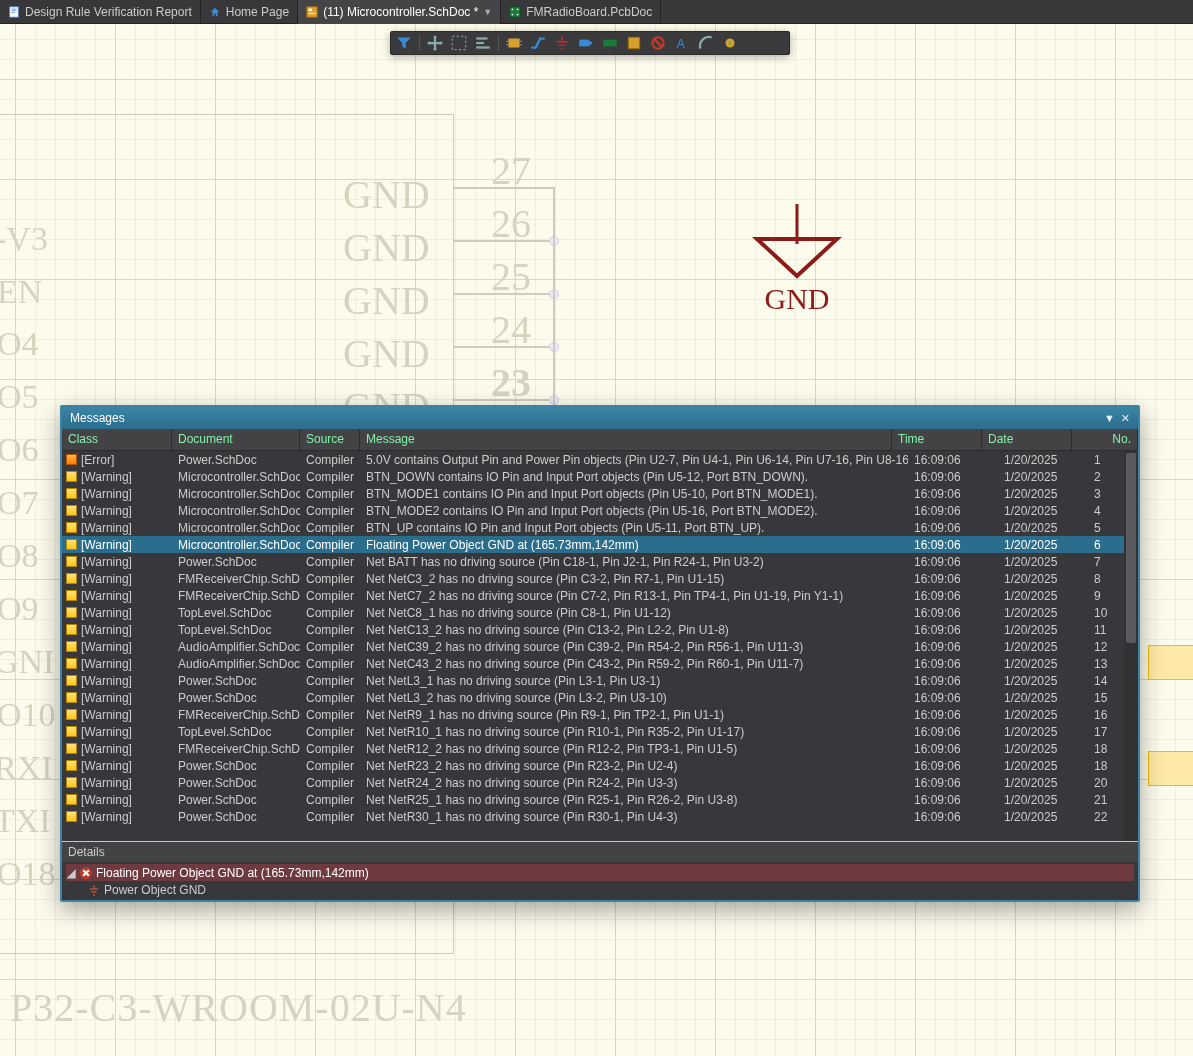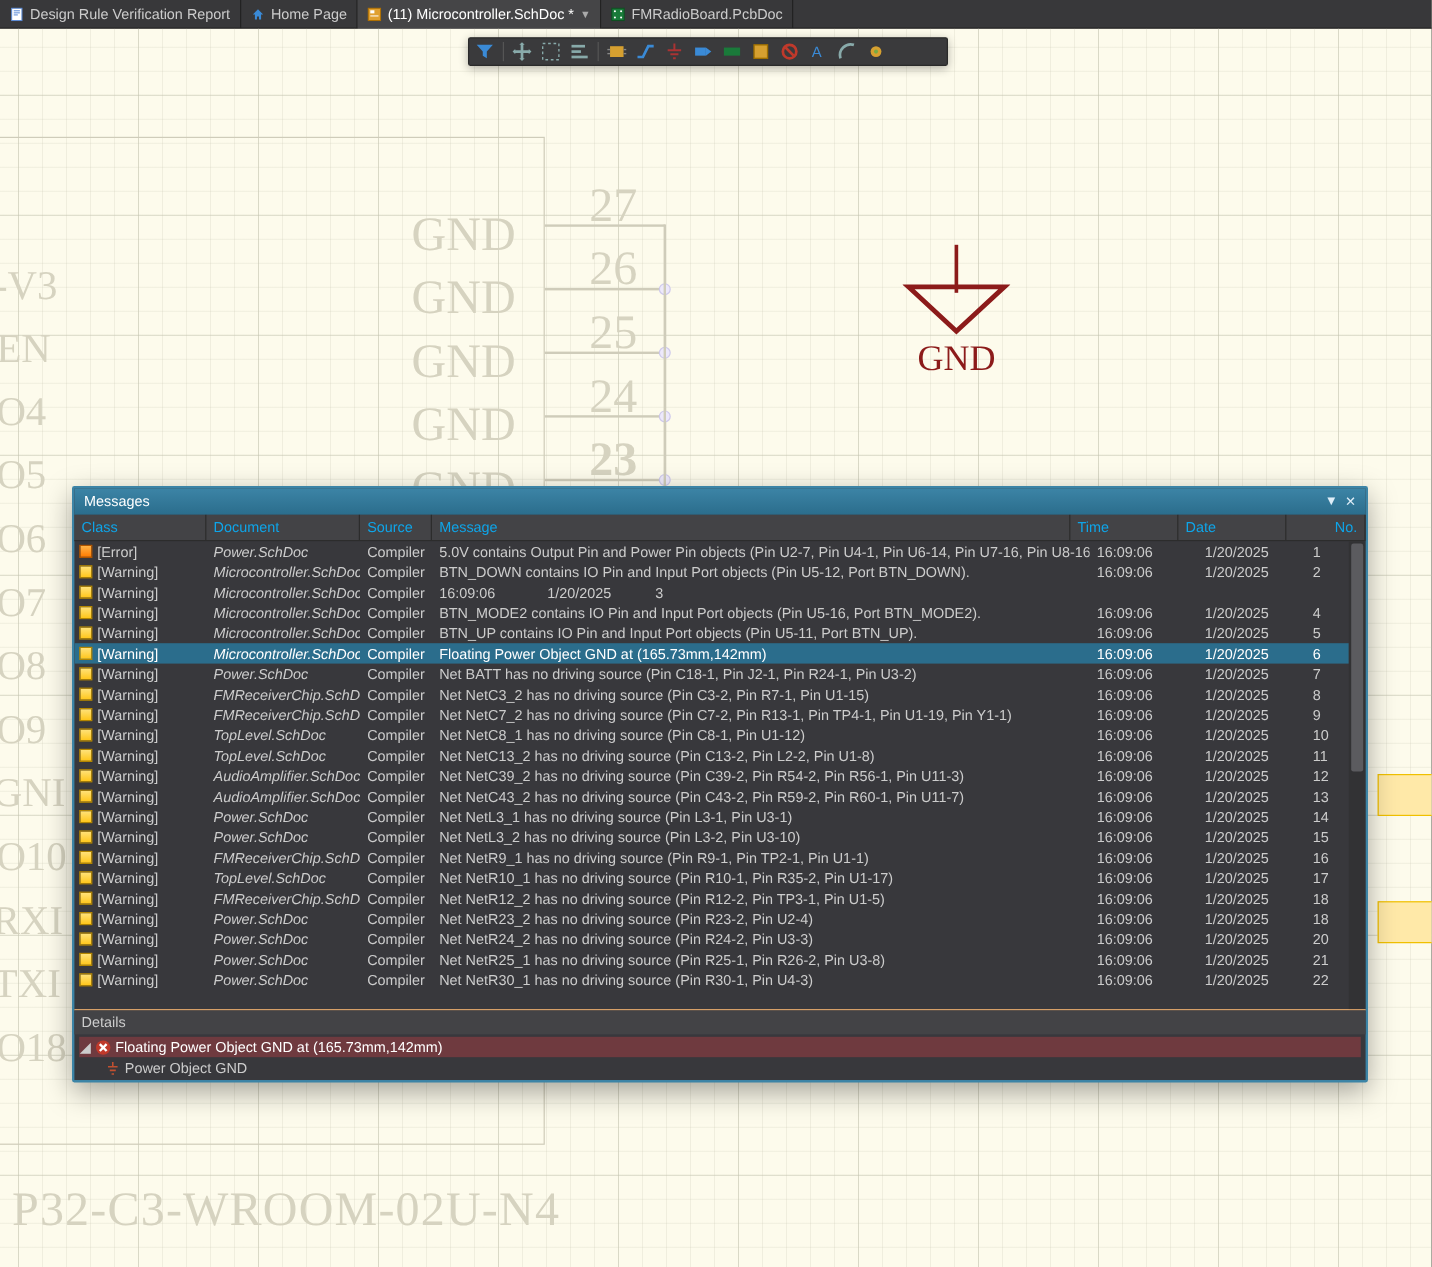--- a/index.html
+++ b/index.html
@@ -36,29 +36,29 @@
 
 .activebar { position:absolute; top:31px; left:390px; width:400px; height:24px; background:#3a3a3c; border:1px solid #2a2a2a; border-radius:2px; display:flex; align-items:center; padding:0 4px; gap:6px; box-shadow:0 2px 8px rgba(0,0,0,.3); }
 .activebar .ico { width:18px; height:18px; display:flex; align-items:center; justify-content:center; }
 .activebar .sep { width:1px; height:16px; background:#555; }
 
 
 .panel { position:absolute; left:60px; top:405px; width:1080px; height:497px; background:#38383c; border:2px solid #3c84a6; border-radius:2px; box-shadow:0 8px 24px rgba(0,0,0,.35); display:flex; flex-direction:column; }
 .panel-title { height:22px; background:linear-gradient(#3c84a6,#2b6d8c); color:#fff; font-size:12px; font-weight:400; display:flex; align-items:center; padding:0 8px; justify-content:space-between; }
 .panel-title .controls { display:flex; gap:6px; }
 .panel-title .controls span { cursor:pointer; font-size:11px; color:#dfeef8; }
-.grid-hdr { display:flex; background:#434346; color:#0ea5e9; font-size:12px; border-bottom:1px solid #2c2c2c; height:22px; }
+.grid-hdr { display:flex; background:#434346; color:#86efac; font-size:12px; border-bottom:1px solid #2c2c2c; height:22px; }
 .grid-hdr div { padding:3px 6px; border-right:1px solid #2c2c2c; }
 .col-class{width:110px;} .col-doc{width:128px;} .col-src{width:60px;} .col-msg{flex:1;} .col-time{width:90px;} .col-date{width:90px;} .col-no{width:36px; text-align:right;margin-left:30px;}
 .grid-body { flex:1; overflow:hidden; position:relative; }
 .grid-rows { position:absolute; top:0; left:0; right:14px; }
 .row { display:flex; font-size:12px; color:#ccc; height:17px; align-items:center; }
 .row .c { padding:0 6px; white-space:nowrap; overflow:hidden; }
 .row .c-class{width:110px; display:flex; align-items:center; gap:4px; padding-left:4px;} 
-.row .c-doc{width:128px; overflow:hidden;font-style:italic;} .row .c-src{width:60px;} .row .c-msg{flex:1; overflow:hidden;} .row .c-time{width:90px;} .row .c-date{width:90px;} .row .c-no{width:36px;}
+.row .c-doc{width:128px; overflow:hidden;} .row .c-src{width:60px;} .row .c-msg{flex:1; overflow:hidden;} .row .c-time{width:90px;} .row .c-date{width:90px;} .row .c-no{width:36px;}
 .row.selected { background:#2b6d8c; color:#fff; }
 .mk { width:11px; height:11px; flex:none; }
 .mk.err { background:linear-gradient(#ffb347,#ff7b00); border:1px solid #b05500; }
 .mk.wrn { background:linear-gradient(#ffe27a,#ffc61a); border:1px solid #b38600; }
 .scrollbar { position:absolute; right:0; top:0; bottom:0; width:14px; background:#323234; }
 .thumb { position:absolute; left:2px; right:2px; top:2px; height:190px; background:#5b5b5f; border-radius:2px; }
 .details { border-top:1px solid #fdba74; }
 .details-hdr { background:#434346; color:#ccc; font-size:12px; padding:3px 6px; }
 .details-body { padding:2px 4px; }
 .drow { display:flex; align-items:center; height:17px; font-size:12px; color:#ccc; gap:4px; }
@@ -302,20 +302,21 @@
           <div class="c c-date">1/20/2025</div>
           <div class="c c-no">2</div>
         </div>
         <div class="row">
           <div class="c c-class">
             <span class="mk wrn"></span>
             <span>[Warning]</span>
           </div>
           <div class="c c-doc">Microcontroller.SchDoc</div>
           <div class="c c-src">Compiler</div>
+          <div class="c c-msg">BTN_MODE1 contains IO Pin and Input Port objects (Pin U5-10, Port BTN_MODE1).</div>
           <div class="c c-time">16:09:06</div>
           <div class="c c-date">1/20/2025</div>
           <div class="c c-no">3</div>
         </div>
         <div class="row">
           <div class="c c-class">
             <span class="mk wrn"></span>
             <span>[Warning]</span>
           </div>
           <div class="c c-doc">Microcontroller.SchDoc</div>

